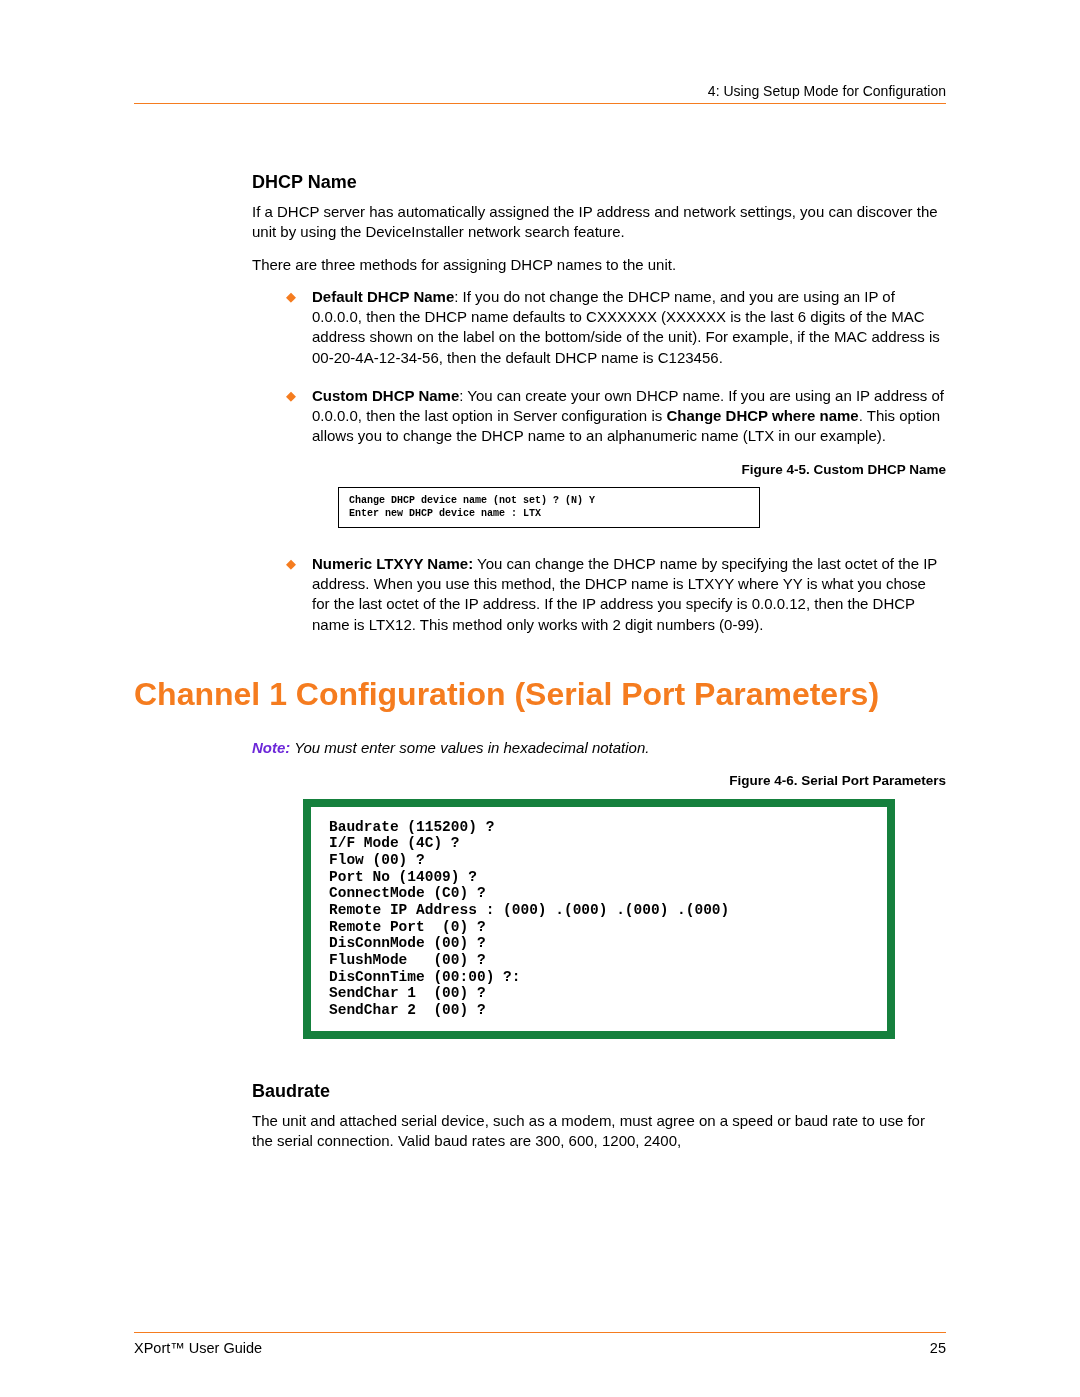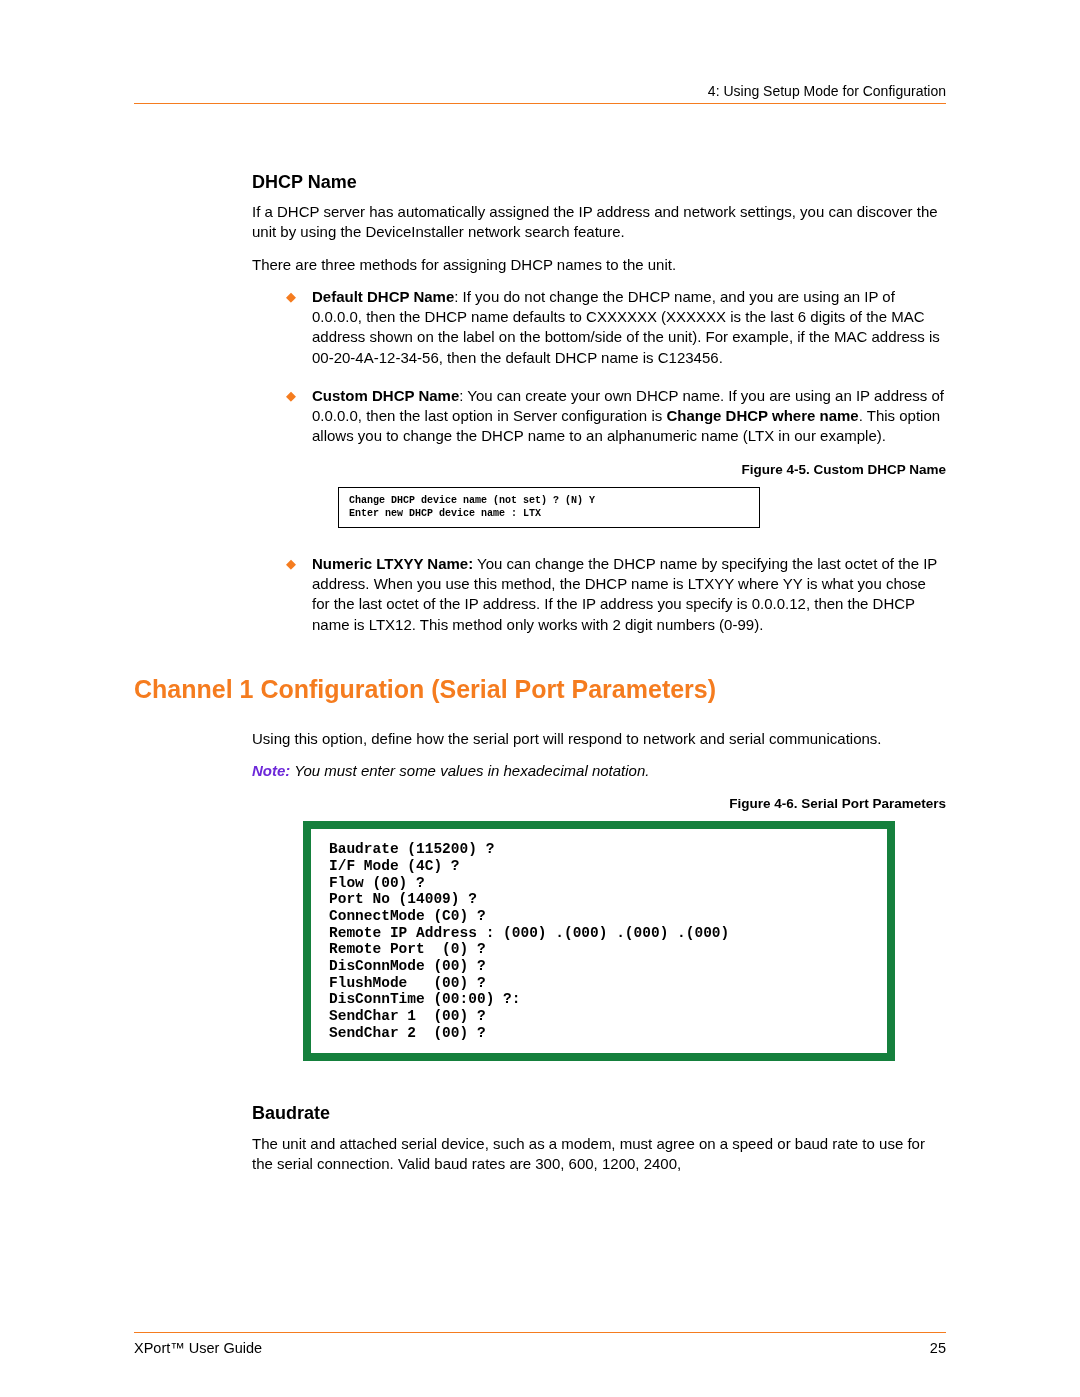--- a/index.html
+++ b/index.html
@@ -29,21 +29,21 @@
     margin: 0 0 0 0;
   }
   .hr-top { margin-bottom: 66px; }
   .main { padding-left: 118px; }
   h2.heading {
     font-size: 18px;
     font-weight: bold;
     margin: 0 0 8px 0;
   }
   h1.orange {
-    font-size: 25px;
+    font-size: 32px;
     font-weight: bold;
     color: #f57c1f;
     margin: 38px 0 22px -118px;
   }
   .para { margin: 4px 0 12px 0; }
   ul.diamond {
     list-style: none;
     padding: 0;
     margin: 8px 0 8px 34px;
   }
@@ -137,21 +137,20 @@
       </li>
       <li style="margin-top:26px;">
         <span class="b">Numeric LTXYY Name:</span><span>  You can change the DHCP name by specifying the last octet of the IP address. When you use this method, the DHCP name is LTXYY where YY is what you chose for the last octet of the IP address. If the IP address you specify is 0.0.0.12, then the DHCP name is LTX12. This method only works with 2 digit numbers (0-99).</span>
       </li>
     </ul>
   </div>
 
   <h1 class="orange" style="margin-left:0;">Channel 1 Configuration (Serial Port Parameters)</h1>
 
   <div class="main">
-    <div class="para">Using this option, define how the serial port will respond to network and serial communications.</div>
     <div class="para">
       <span class="note-lead">Note:</span><span class="note-rest"> You must enter some values in hexadecimal notation.</span>
     </div>
 
     <div class="figcap">Figure 4-6.  Serial Port Parameters</div>
     <div class="termbox">Baudrate (115200) ?
 I/F Mode (4C) ?
 Flow (00) ?
 Port No (14009) ?
 ConnectMode (C0) ?

